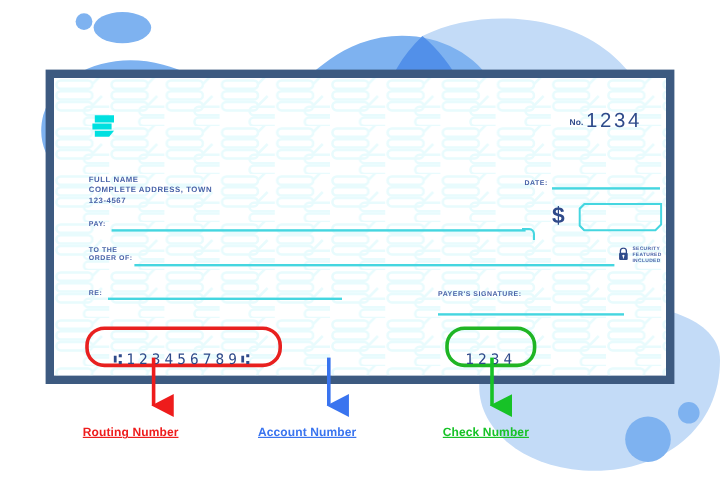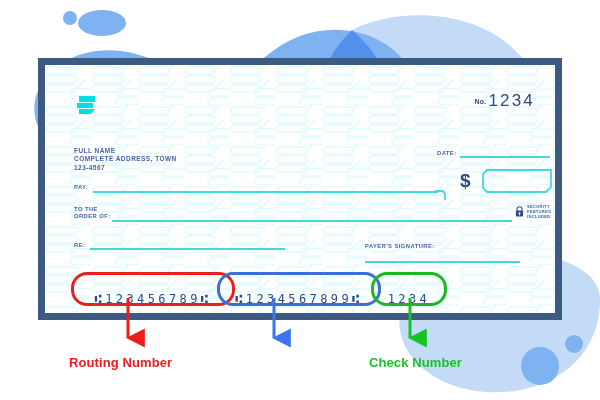--- a/index.html
+++ b/index.html
@@ -82,22 +82,23 @@
     color:#2f4a8a;font-family:"DejaVu Sans Mono", monospace;
     font-size:12px;letter-spacing:3.4px;white-space:nowrap;margin-top:19px;
   }
   .box-routing{left:26px;top:207px;width:164px;height:34px;border-width:3px;border-color:#e8201f;}
   .box-account{left:172px;top:207px;width:164px;height:34px;border-width:3px;border-color:#3a6fd8;}
   .box-checkno{left:326px;top:207px;width:76px;height:34px;border-width:3px;border-color:#1fb524;}
 
   
   .arrows{position:absolute;inset:0;width:600px;height:400px;}
   .caption{
-    position:absolute;font-size:13px;font-weight:700;white-space:nowrap;
+    position:absolute;font-size:10px;font-weight:700;white-space:nowrap;
     letter-spacing:.1px;
+    text-decoration:underline;
   }
   .cap-routing{left:69px;top:355px;color:#ee1c1c;}
   .cap-account{left:215px;top:355px;color:#3a74ef;}
   .cap-check{left:369px;top:355px;color:#17c227;text-align:right;}
 </style>
 </head>
 <body>
 
 <div id="stage">
 
@@ -186,23 +187,20 @@
       </div>
 
       <div class="fld-label lbl-re">RE:</div>
       <div class="rule rule-re"></div>
 
       <div class="fld-label lbl-sig">PAYER'S SIGNATURE:</div>
       <div class="rule rule-sig"></div>
 
       <div class="micr-box box-routing">
         <span class="micr-text">⑆123456789⑆</span>
-      </div>
-      <div class="micr-box box-account">
-        <span class="micr-text">⑆1234567899⑆</span>
       </div>
       <div class="micr-box box-checkno">
         <span class="micr-text">1234</span>
       </div>
 
     </div>
   </div>
 
   <svg class="arrows" viewBox="0 0 600 400" xmlns="http://www.w3.org/2000/svg">
     <defs>
@@ -215,15 +213,16 @@
       <marker id="ar-green" markerWidth="7" markerHeight="7" refX="3.2" refY="5.6" orient="auto" markerUnits="strokeWidth">
         <path d="M0,0 L3.2,6.2 L6.4,0 Z" fill="#17c227"></path>
       </marker>
     </defs>
     <line x1="128" y1="298" x2="128" y2="338" stroke="#ee1c1c" stroke-width="3" marker-end="url(#ar-red)"></line>
     <line x1="274" y1="298" x2="274" y2="338" stroke="#3a74ef" stroke-width="3" marker-end="url(#ar-blue)"></line>
     <line x1="410" y1="298" x2="410" y2="338" stroke="#17c227" stroke-width="3" marker-end="url(#ar-green)"></line>
   </svg>
 
   <div class="caption cap-routing">Routing Number</div>
+  <div class="caption cap-account">Account Number</div>
   <div class="caption cap-check">Check Number</div>
 
 </div>
 
 </body></html>

